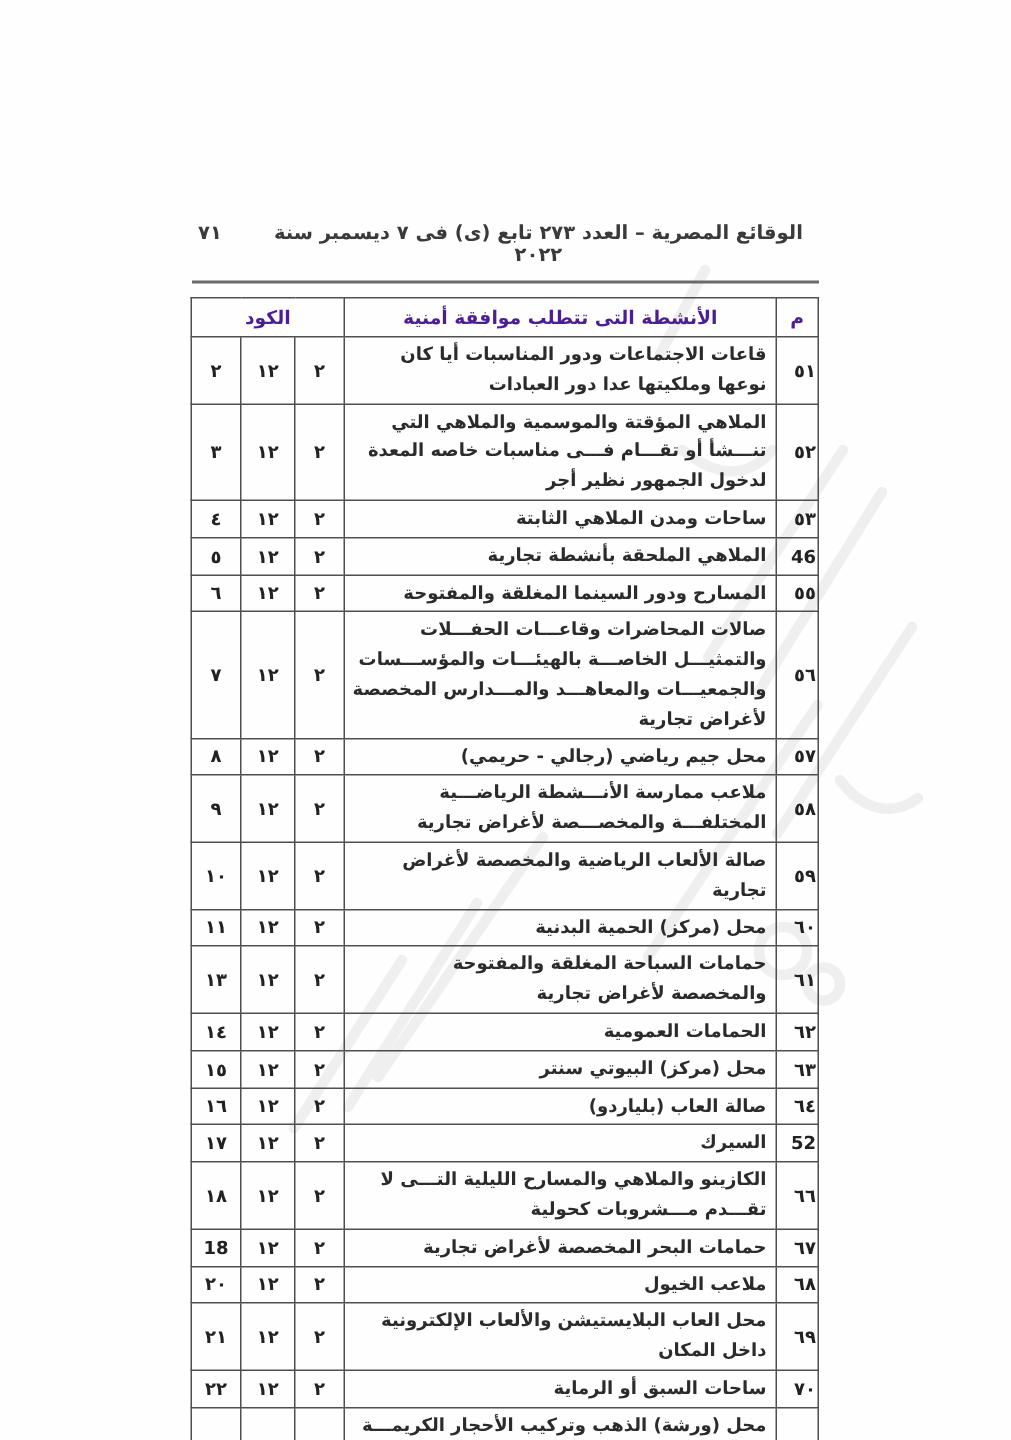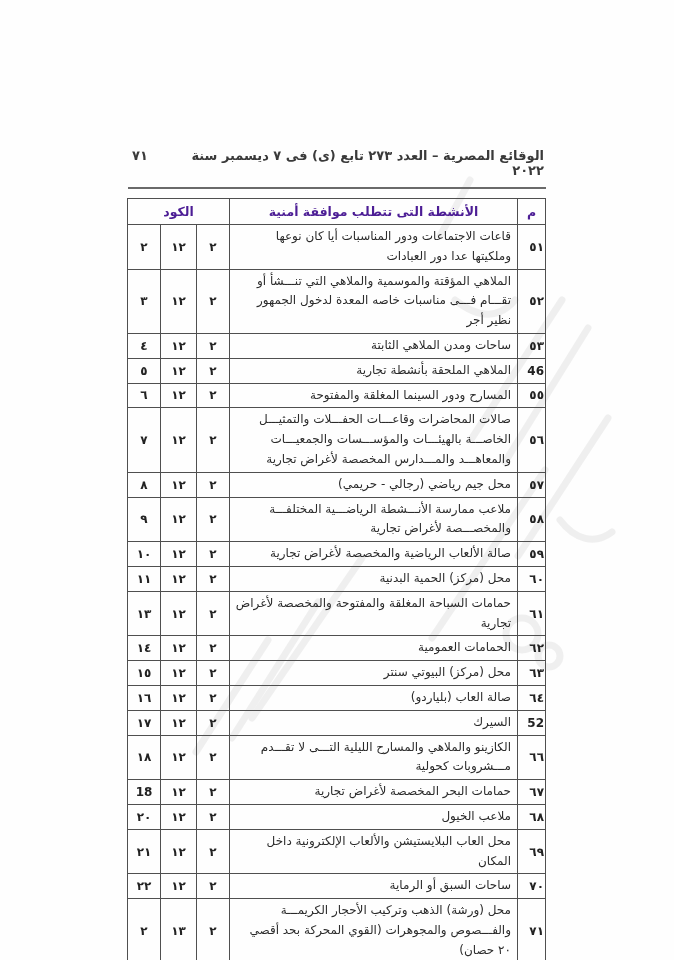--- a/index.html
+++ b/index.html
@@ -24,21 +24,21 @@
   .page-header {
     display: flex;
     flex-direction: row;
     justify-content: space-between;
     align-items: baseline;
     font-size: 13px;
     font-weight: bold;
     color: #3a3a3a;
     padding: 0 2px 0 4px;
   }
-  .page-header .title { padding-left: 26px; letter-spacing: 0.2px; }
+  .page-header .title { padding-left: 26px; letter-spacing: 0.2px; text-align: center; }
   .header-rule {
     border-top: 2px solid #6a6a6a;
     margin-top: 9px;
     margin-bottom: 9px;
   }
   table.activities {
     width: 418px;
     border-collapse: collapse;
     table-layout: fixed;
     direction: rtl;
@@ -64,20 +64,21 @@
     font-weight: bold;
     padding: 2px 1px;
     color: #222;
   }
   td.cell-act {
     font-size: 12px;
     text-align: right;
     padding: 2px 6px 2px 4px;
     line-height: 1.65;
     color: #2b2b2b;
+    font-weight: bold;
   }
   td.cell-code {
     font-size: 12px;
     font-weight: bold;
     text-align: center;
     padding: 2px 1px;
     color: #222;
   }
   .watermark {
     position: absolute;

